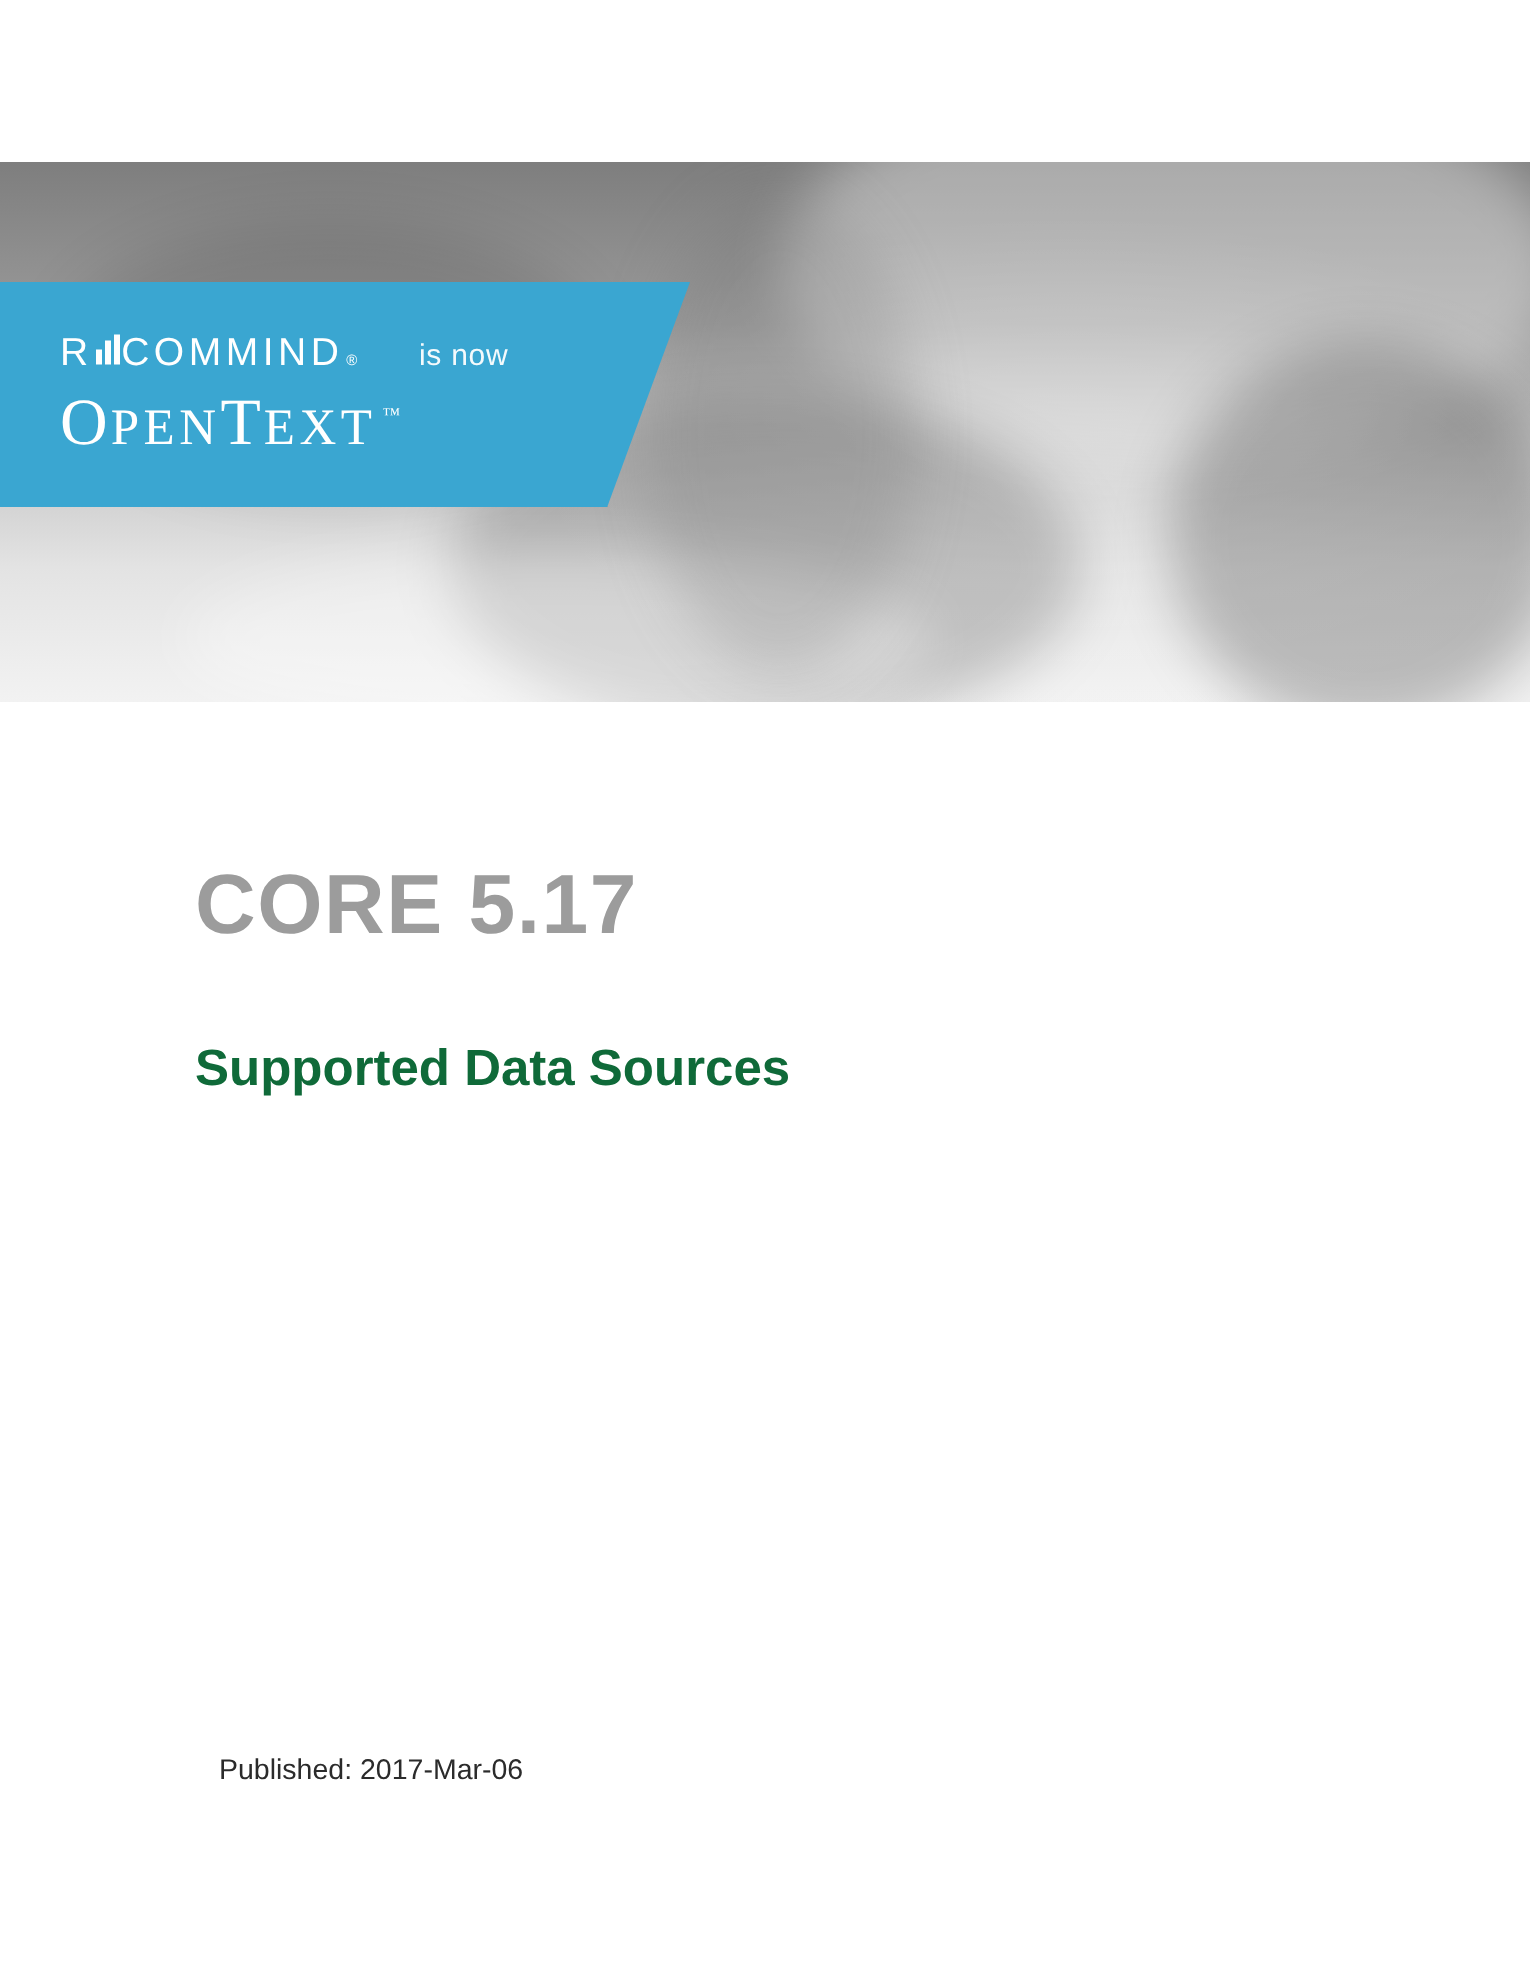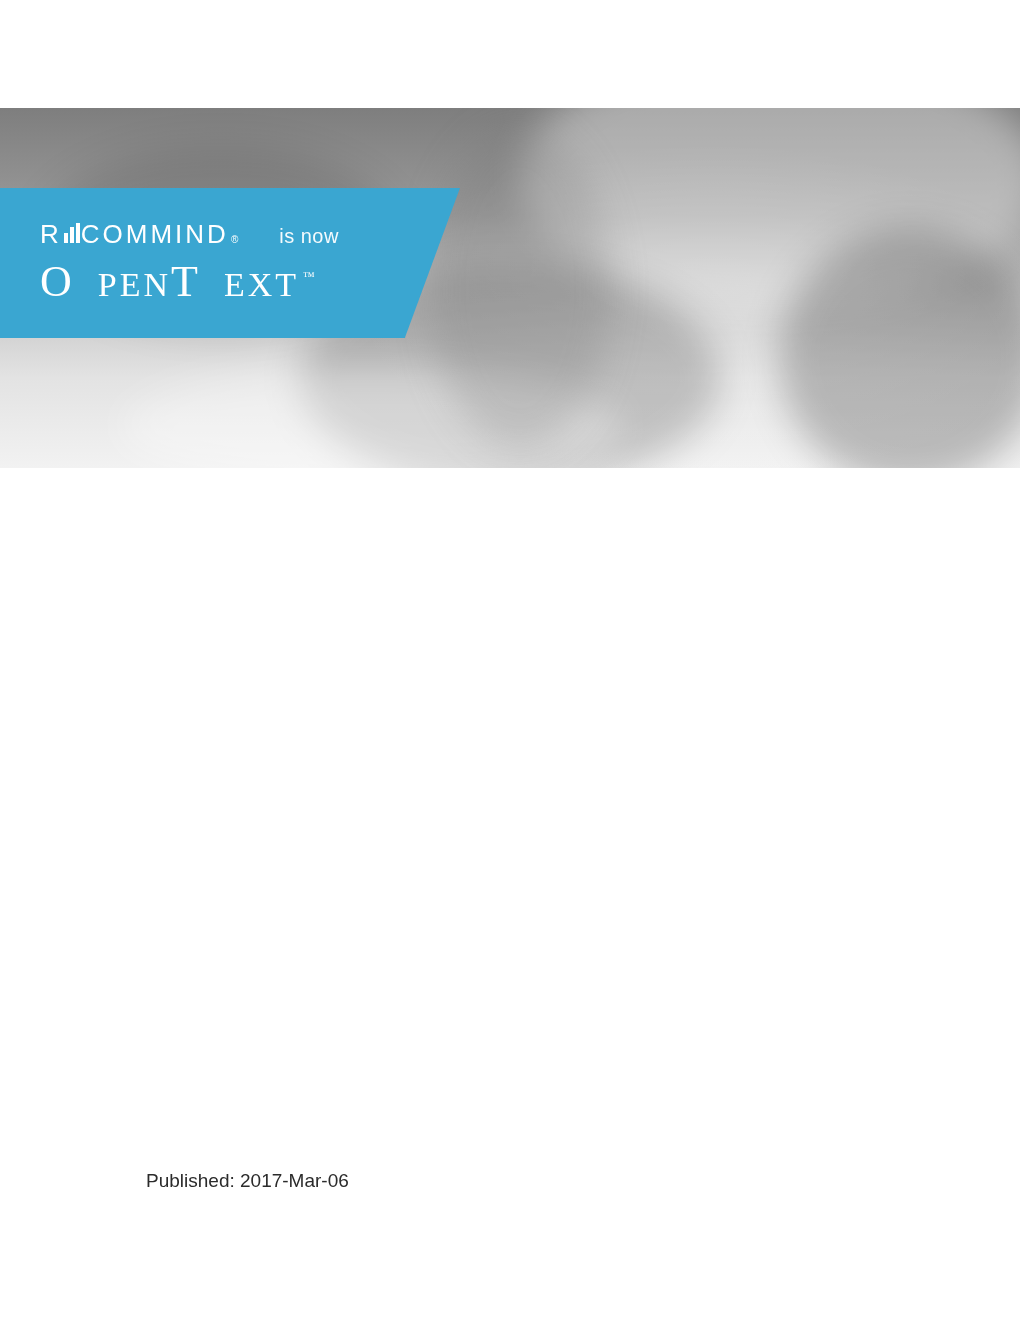--- a/index.html
+++ b/index.html
@@ -84,21 +84,21 @@
   .brand-recommind .bars::after  { left: 12px; height: 20px; }
   .brand-recommind sup { font-size: 10px; vertical-align: super; margin-left: 2px; }
   .isnow { font-size: 20px; letter-spacing: 0.5px; opacity: 0.95; margin-left: 28px; }
   .brand-ot {
     font-family: "Trajan Pro", "Times New Roman", Georgia, serif;
     font-size: 44px;
     letter-spacing: 2px;
     margin-top: 6px;
   }
   .brand-ot .caps { font-size: 44px; }
-  .brand-ot .sm   { font-size: 34px; letter-spacing: 3px; margin-left: 24px; }
+  .brand-ot .sm   { font-size: 34px; letter-spacing: 3px; }
   .brand-ot sup { font-size: 12px; vertical-align: super; margin-left: 4px; }
 
   .content {
     position: absolute;
     left: 130px;
     top: 570px;
     right: 90px;
   }
   .title {
     font-family: Verdana, Geneva, sans-serif;
@@ -149,20 +149,22 @@
         </span>
         <span class="isnow">is now</span>
       </div>
       <div class="brand-ot">
         <span class="caps">O</span><span class="sm">PEN</span><span class="caps">T</span><span class="sm">EXT</span><sup>™</sup>
       </div>
     </div>
   </div>
 
   <div class="content">
+    <div class="title">CORE 5.17</div>
+    <div class="subtitle">Supported Data Sources</div>
   </div>
 
   <div class="published">
     <span>Published:</span>
     <span>2017-Mar-06</span>
   </div>
 
 </div>
 
 </body></html>

